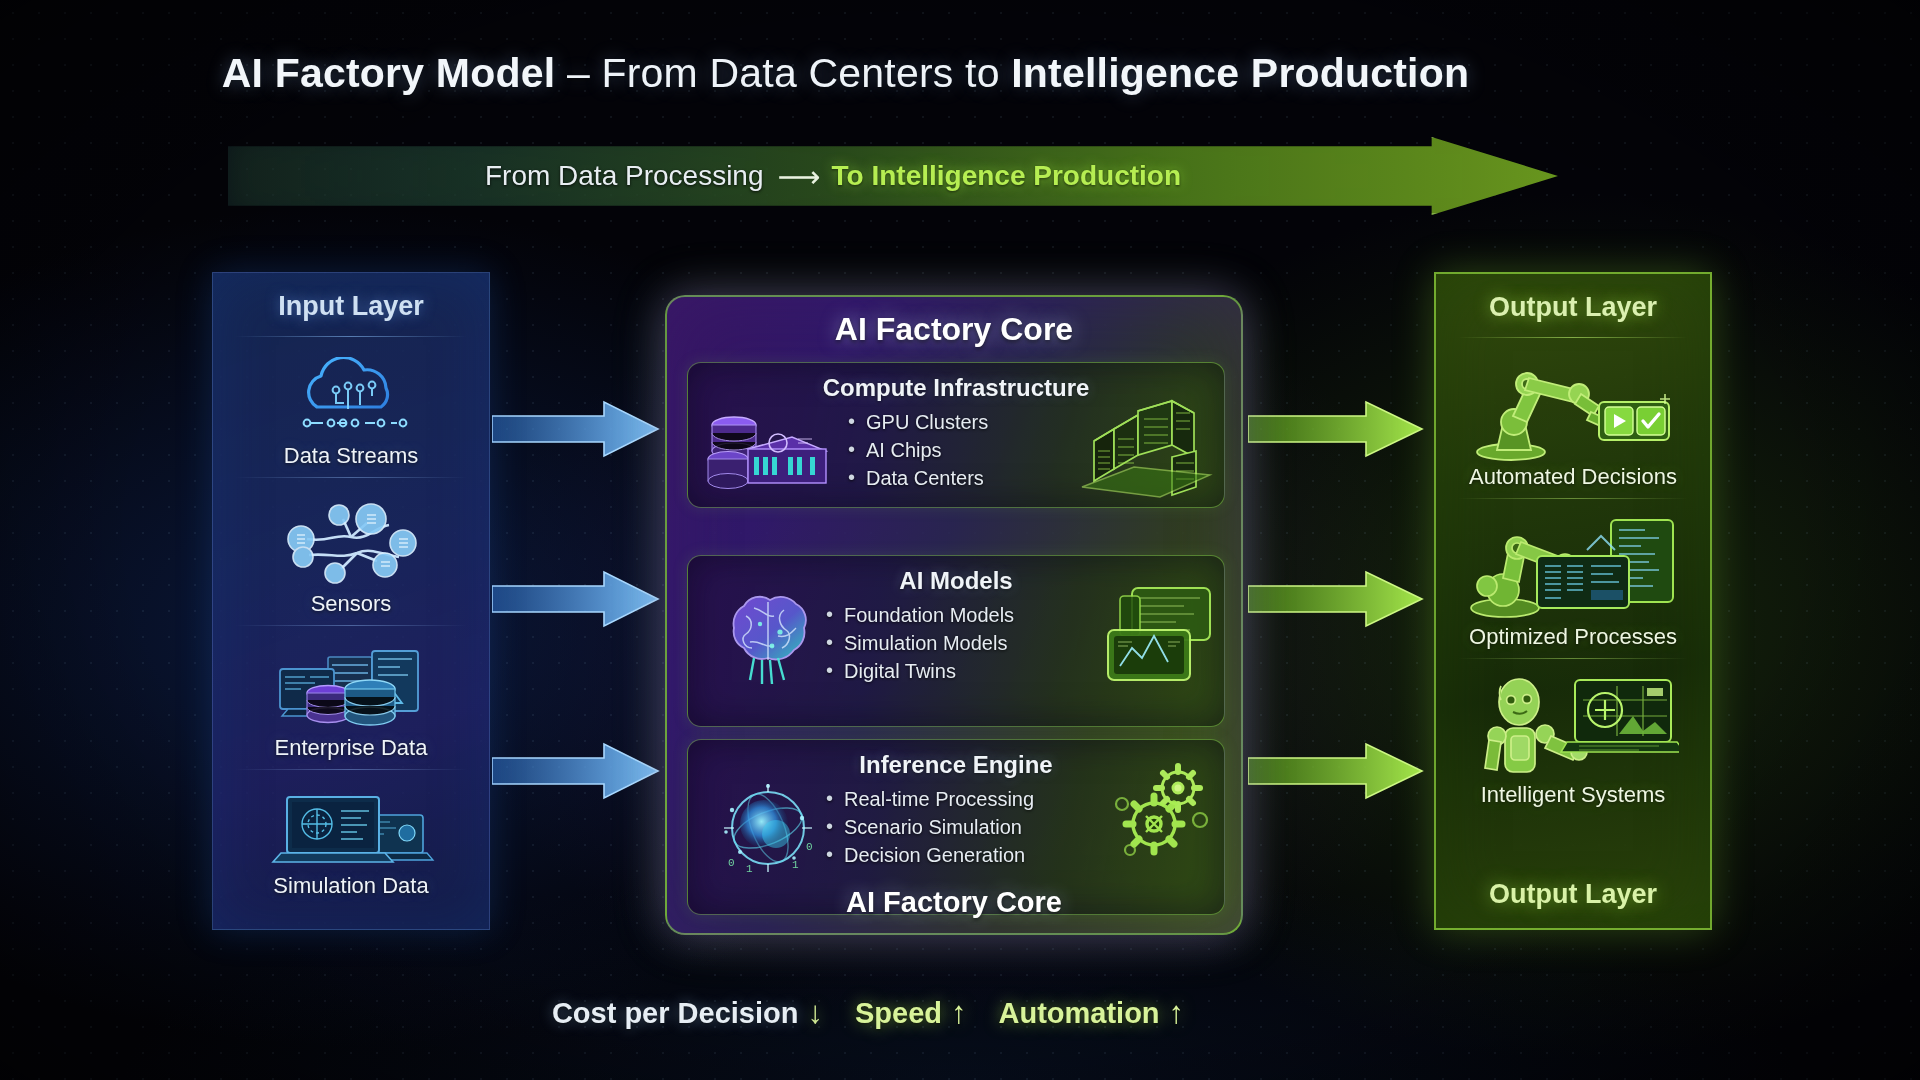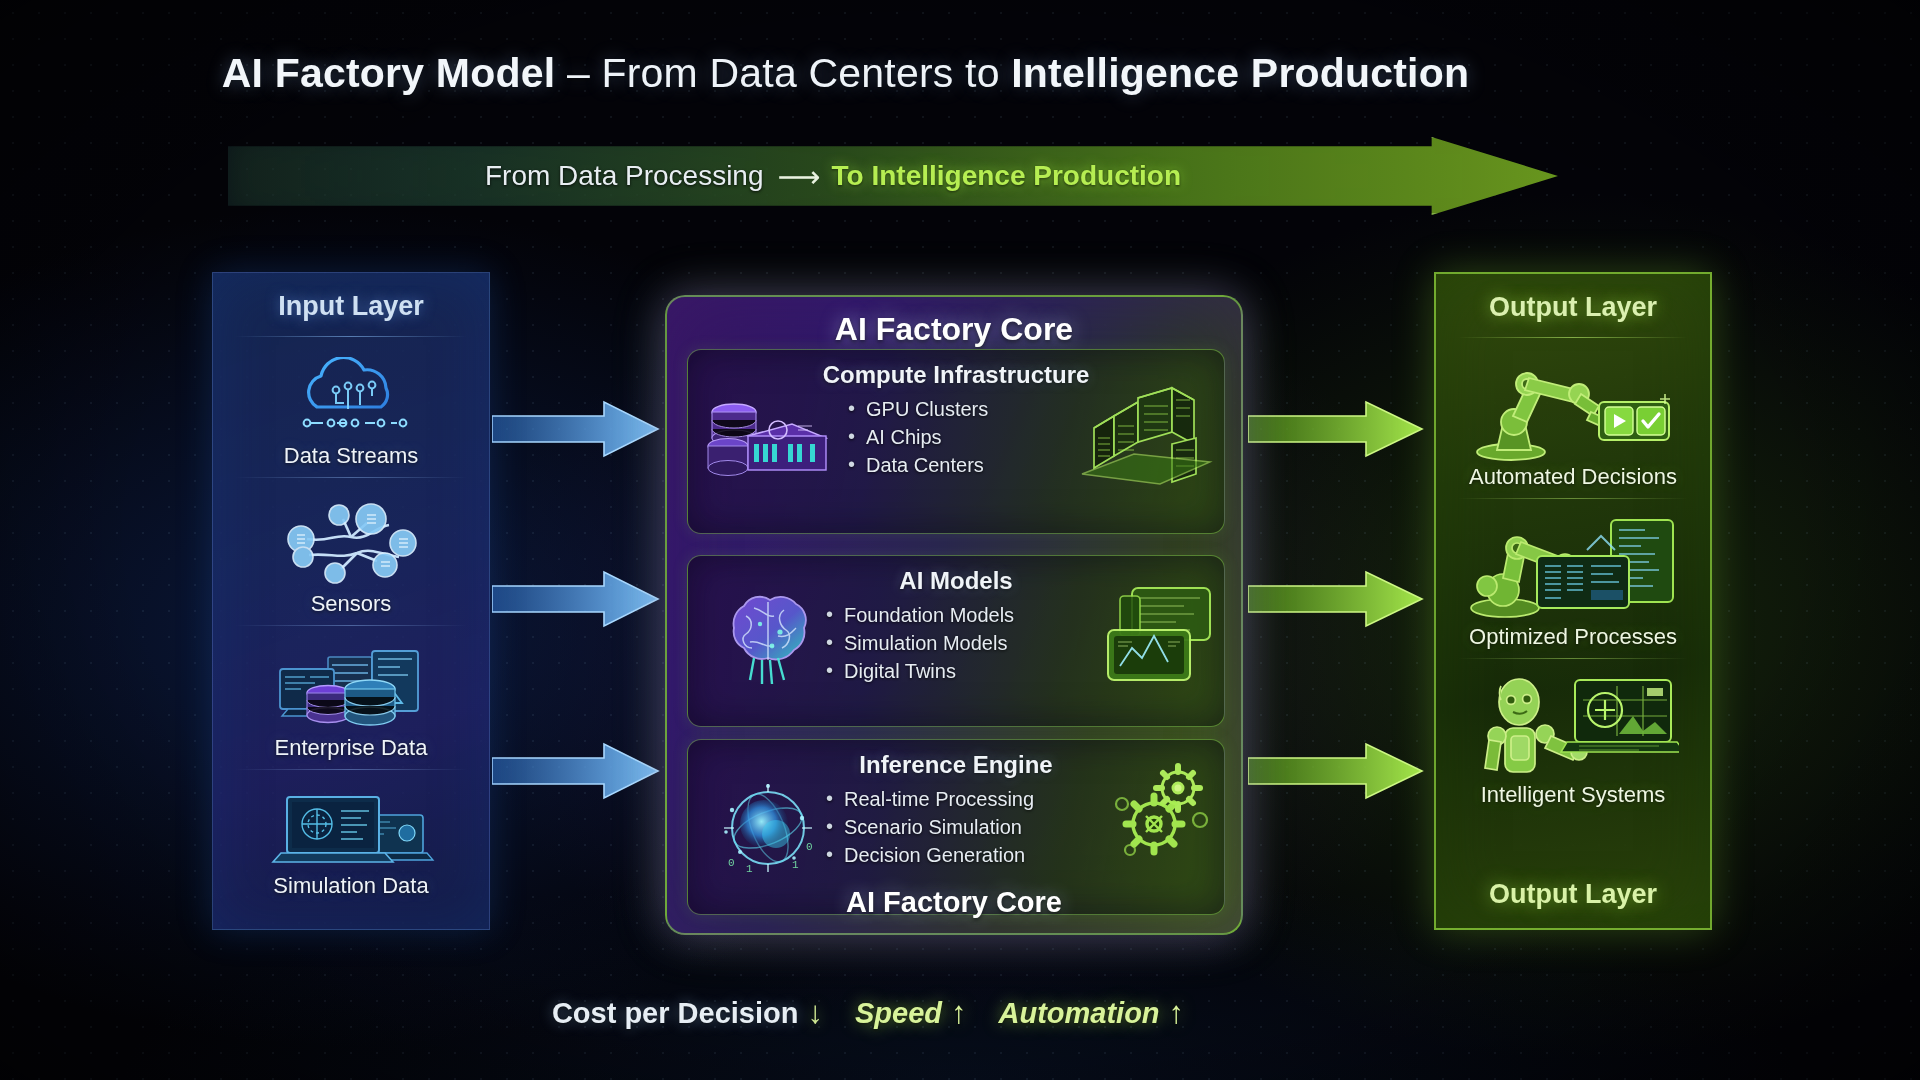--- a/index.html
+++ b/index.html
@@ -143,21 +143,21 @@
     border-radius:14px;
     background: linear-gradient(100deg,
         rgba(38,16,74,0.88) 0%,
         rgba(30,24,66,0.82) 35%,
         rgba(34,48,26,0.82) 70%,
         rgba(46,74,18,0.86) 100%);
     border:1px solid rgba(150,225,95,0.40);
     box-shadow: inset 0 0 36px rgba(10,6,24,0.55), 0 0 16px rgba(120,200,70,0.14);
     overflow:hidden;
   }
-  #sub-0 { top:52px;  height:185px; }
+  #sub-0 { top:65px;  height:146px; }
   #sub-1 { top:258px; height:172px; }
   #sub-2 { top:442px; height:176px; }
 
   .subcard .stitle {
     text-align:center; margin-top:11px;
     font-size:24px; font-weight:600; color:#f0f4f8;
     text-shadow:0 1px 4px rgba(0,0,0,.7), 0 0 12px rgba(180,210,255,.3);
     position:relative; z-index:3;
   }
   .bullets {
@@ -234,21 +234,21 @@
   .metric {
     font-size:29px; font-weight:700;
     display:flex; align-items:center; gap:9px;
   }
   .metric .mtxt { }
   .metric .marr { font-size:31px; }
   .m-cost .mtxt { color:#e7eef4; text-shadow:0 0 14px rgba(170,210,255,.4), 0 1px 3px rgba(0,0,0,.9); }
   .m-cost .marr { color:#cfe893; text-shadow:0 0 14px rgba(180,240,90,.6); }
   .m-speed .mtxt, .m-speed .marr,
   .m-auto .mtxt, .m-auto .marr {
-    color:#d8f39a; text-shadow:0 0 16px rgba(180,240,80,.55), 0 1px 3px rgba(0,0,0,.9);font-style:italic;
+    color:#d8f39a; text-shadow:0 0 16px rgba(180,240,80,.55), 0 1px 3px rgba(0,0,0,.9);
   }
 </style>
 </head>
 <body>
 
 <div id="stage">
 
   <div class="title">
     <span class="b">AI Factory Model</span><span class="n"> – From Data Centers to </span><span class="b">Intelligence Production</span>
   </div>

